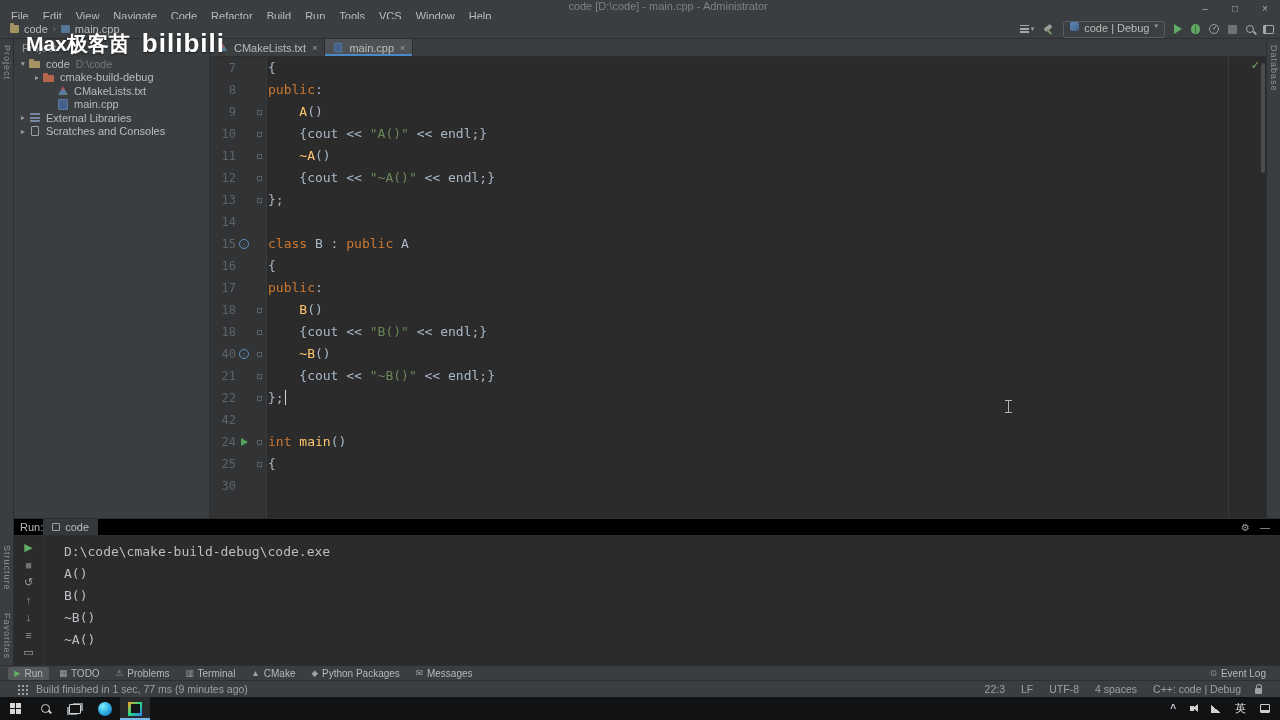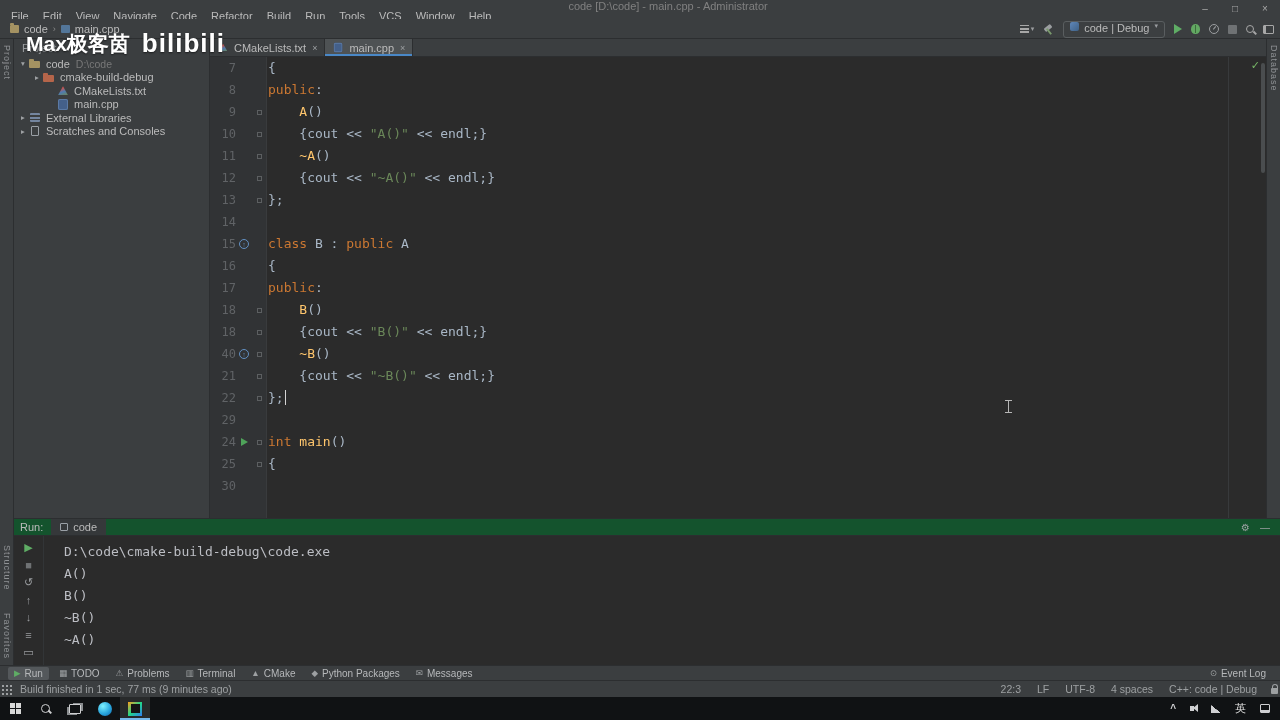--- a/index.html
+++ b/index.html
@@ -99,43 +99,43 @@
   .margin-guide{position:absolute;left:1018px;top:0;bottom:0;width:1px;background:#383a3c}
   .inspect-ok{position:absolute;right:6px;top:2px;color:#77b767;font-size:11px}
   .vscroll{position:absolute;right:1px;top:6px;width:4px;height:110px;background:#4a4d4f;border-radius:2px}
   .ibeam{position:absolute;left:1004px;top:400px;width:9px;height:14px;z-index:40;opacity:.85}
   .ibeam::before{content:"";position:absolute;left:4px;top:1px;bottom:1px;width:1px;background:#cfcfcf}
   .ibeam::after{content:"";position:absolute;left:1px;right:1px;top:0;height:1px;background:#cfcfcf;box-shadow:0 12px 0 #cfcfcf}
 
   
   .runpanel{position:absolute;left:14px;right:0;top:518px;height:147px;background:#2b2b2b;
             border-top:1px solid #2c2e30;box-sizing:border-box}
-  .rp-header{height:17px;background:#14532d;display:flex;align-items:center;font-size:11px;color:#bbbbbb;
-             padding-left:6px;gap:8px;border-bottom:1px solid #2c2e30;box-sizing:border-box}
+  .rp-header{height:17px;background:#000000;display:flex;align-items:center;font-size:11px;color:#bbbbbb;
+             padding-left:6px;gap:0;border-bottom:1px solid #2c2e30;box-sizing:border-box}
   .rp-tab{display:flex;align-items:center;gap:5px;padding:0 9px;height:100%;background:#35383a}
   .rp-tab-ic{width:8px;height:8px;border:1px solid #9aa0a6;border-radius:1px;box-sizing:border-box}
   .rp-actions{margin-left:auto;display:flex;gap:10px;padding-right:10px;color:#9da0a2;font-size:10px;align-items:center}
   .rp-body{position:absolute;left:0;top:17px;right:0;bottom:0;display:flex}
   .rp-toolbar{width:30px;display:flex;flex-direction:column;align-items:center;padding-top:5px;gap:5.5px;
               border-right:1px solid #323537;box-sizing:border-box;flex:none}
   .rt-icon{font-size:11px;line-height:12px}
   .console{flex:1;padding:5px 0 0 20px;font:13px/22px "DejaVu Sans Mono","Liberation Mono",monospace;color:#bcbec4}
   .cline{white-space:pre}
 
   
   .twbar{position:absolute;left:0;right:0;top:665px;height:15px;background:#3b3e40;border-top:1px solid #2c2e30;
          box-sizing:border-box;display:flex;align-items:center;font-size:10px;color:#b6b8ba;padding:0 8px;gap:4px}
   .twbtn{display:flex;align-items:center;gap:4px;padding:0 6px;border-radius:2px;height:13px}
   .twbtn.active{background:#54585b}
   .tw-glyph{font-size:8.5px;color:#9da0a2;line-height:10px}
   .tw-right{margin-left:auto;display:flex;gap:10px}
 
   
   .statusbar{position:absolute;left:0;right:0;top:680px;height:17px;background:#3b3e40;border-top:1px solid #2c2e30;
-             box-sizing:border-box;display:flex;align-items:center;font-size:10.5px;color:#9da0a2;padding:0 2px}
+             box-sizing:border-box;display:flex;align-items:center;font-size:10.5px;color:#9da0a2;padding:0 18px}
   .i-grid{width:2px;height:2px;background:#9da0a2;box-shadow:4px 0 #9da0a2,8px 0 #9da0a2,0 4px #9da0a2,4px 4px #9da0a2,
           8px 4px #9da0a2,0 8px #9da0a2,4px 8px #9da0a2,8px 8px #9da0a2;margin:-6px 16px 0 0}
   .sb-msg{white-space:nowrap}
   .sb-right{margin-left:auto;display:flex;gap:16px;align-items:center}
   .i-lock{width:7px;height:6px;background:#9da0a2;border-radius:1px;position:relative;margin-top:3px}
   .i-lock::before{content:"";position:absolute;left:1px;top:-4px;width:4px;height:4px;border:1px solid #9da0a2;
                   border-bottom:none;border-radius:3px 3px 0 0}
 
   
   .taskbar{position:absolute;left:0;right:0;top:697px;height:23px;background:#101214;display:flex;align-items:center}
@@ -419,21 +419,21 @@
         </div>
         <div class="eline">
           <span class="lnum">22</span>
           <span class="lmark"></span>
           <span class="lfold">
             <span class="foldbox"></span>
           </span>
           <span class="lcode"><span class="tok-p">};</span><span class="caret"></span></span>
         </div>
         <div class="eline">
-          <span class="lnum">29</span>
+          <span class="lnum">42</span>
           <span class="lmark"></span>
           <span class="lfold"></span>
           <span class="lcode"></span>
         </div>
         <div class="eline">
           <span class="lnum">24</span>
           <span class="lmark">
             <span class="gut-run"></span>
           </span>
           <span class="lfold">

